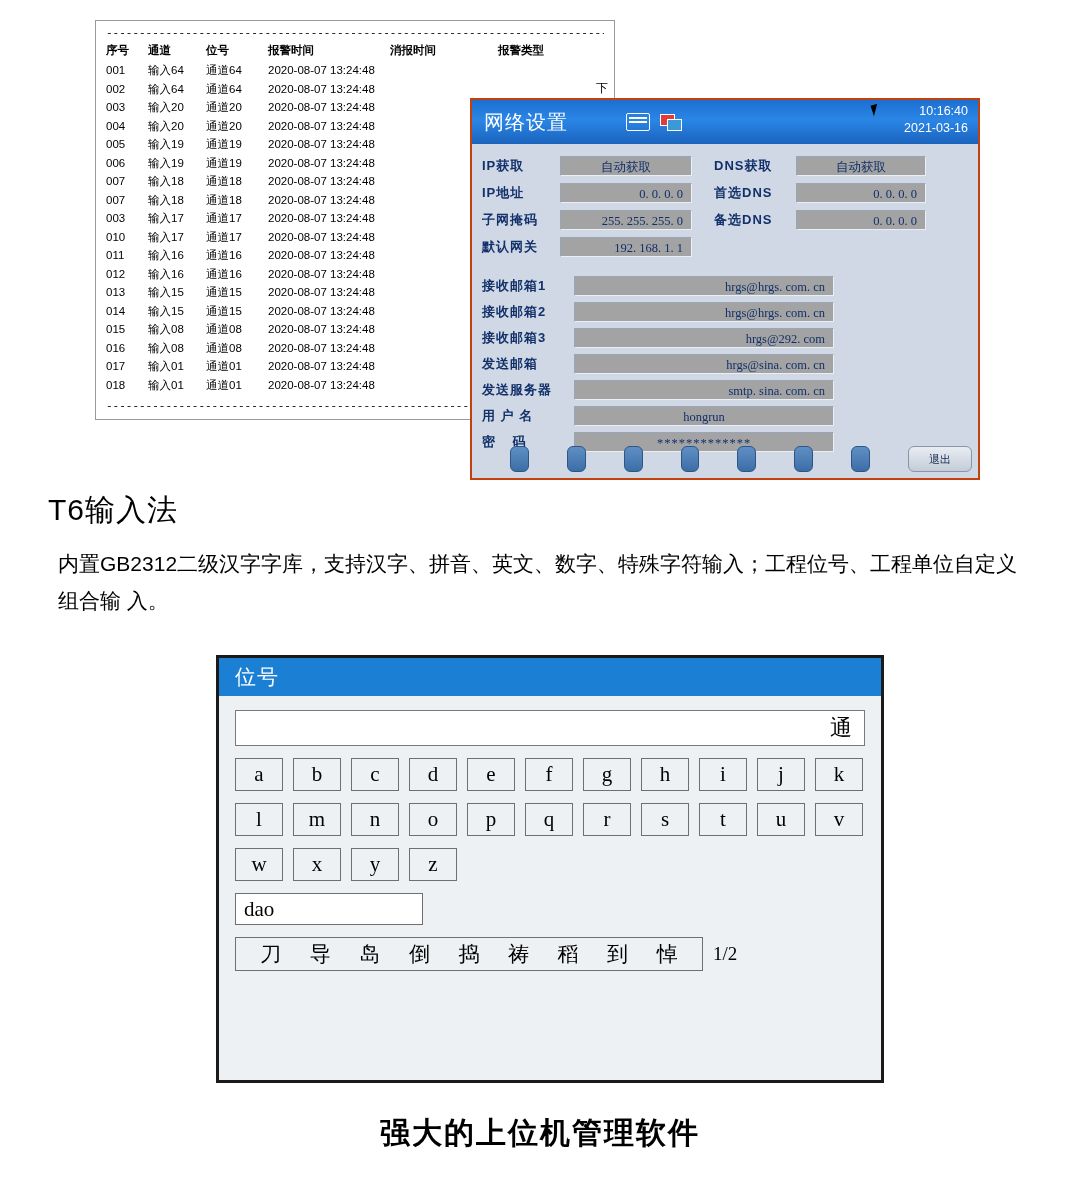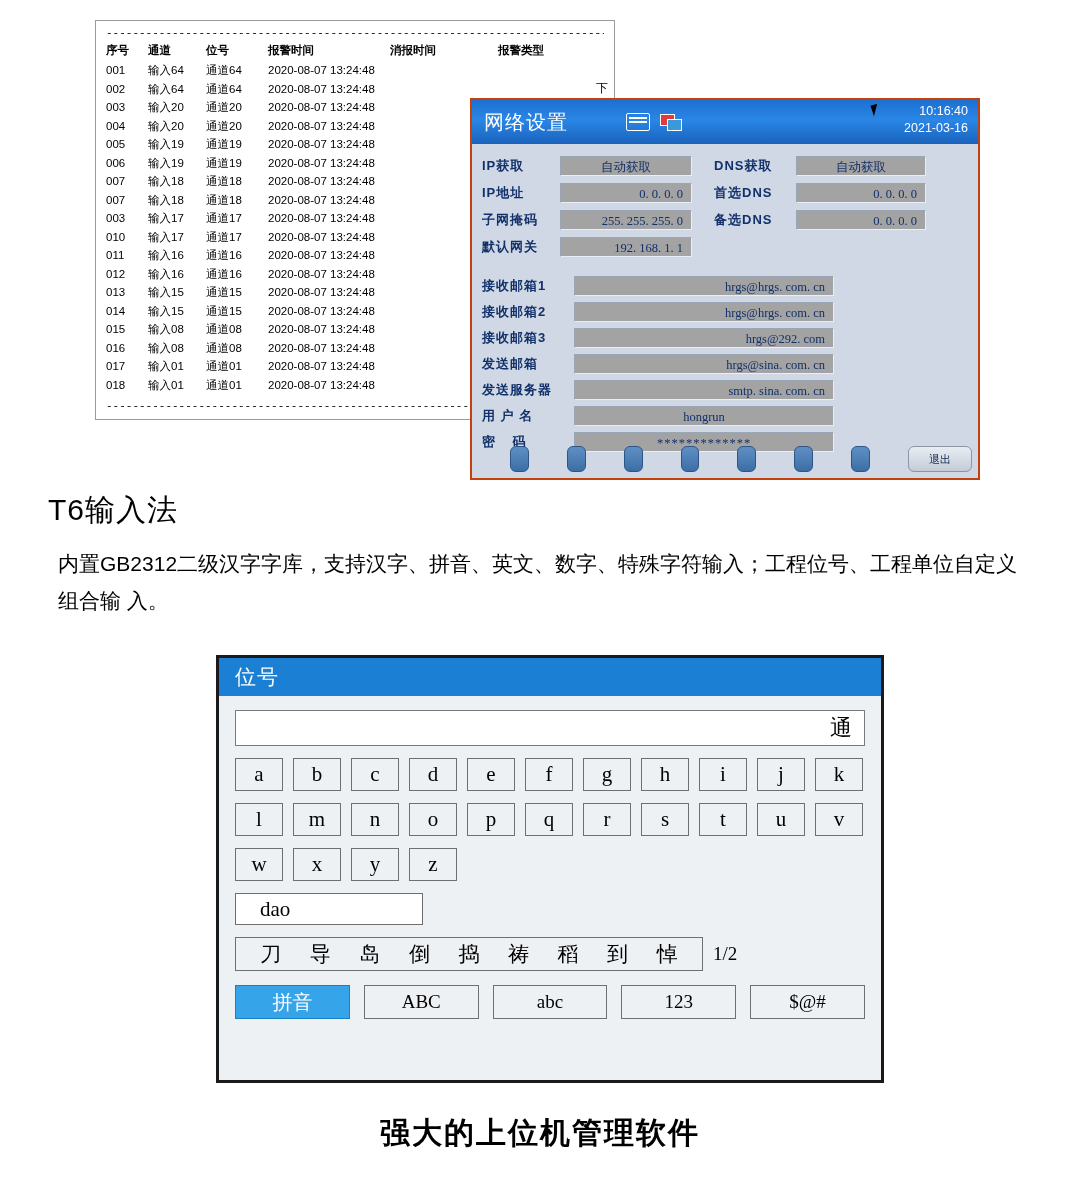--- a/index.html
+++ b/index.html
@@ -280,21 +280,21 @@
     box-sizing: border-box;
   }
   .pinyin-box {
     margin-top: 12px;
     width: 188px;
     height: 32px;
     background: #fff;
     border: 1.5px solid #6f6f6f;
     display: flex;
     align-items: center;
-    padding-left: 24px;
+    padding-left: 8px;
     font-size: 21px;
     font-family: "Liberation Serif", serif;
     box-sizing: border-box;
   }
   .cand-wrap { display: flex; align-items: center; margin-top: 12px; gap: 10px;}
   .cand-box {
     width: 468px;
     height: 34px;
     background: #eef1f4;
     border: 1.5px solid #6f6f6f;
@@ -626,23 +626,16 @@
         <span>倒</span>
         <span>捣</span>
         <span>祷</span>
         <span>稻</span>
         <span>到</span>
         <span>悼</span>
       </div>
       <div class="cand-page">1/2</div>
     </div>
 
-    <div class="mode-row">
-      <div class="mode-btn active">拼音</div>
-      <div class="mode-btn">ABC</div>
-      <div class="mode-btn">abc</div>
-      <div class="mode-btn">123</div>
-      <div class="mode-btn">$@#</div>
-    </div>
   </div>
 </div>
 
 <div class="bottom-caption">强大的上位机管理软件</div>
 
 </body></html>

